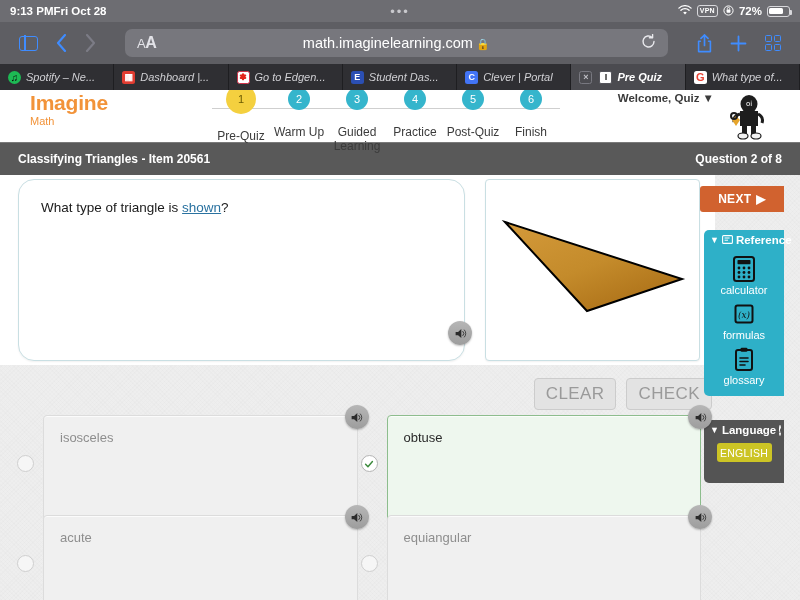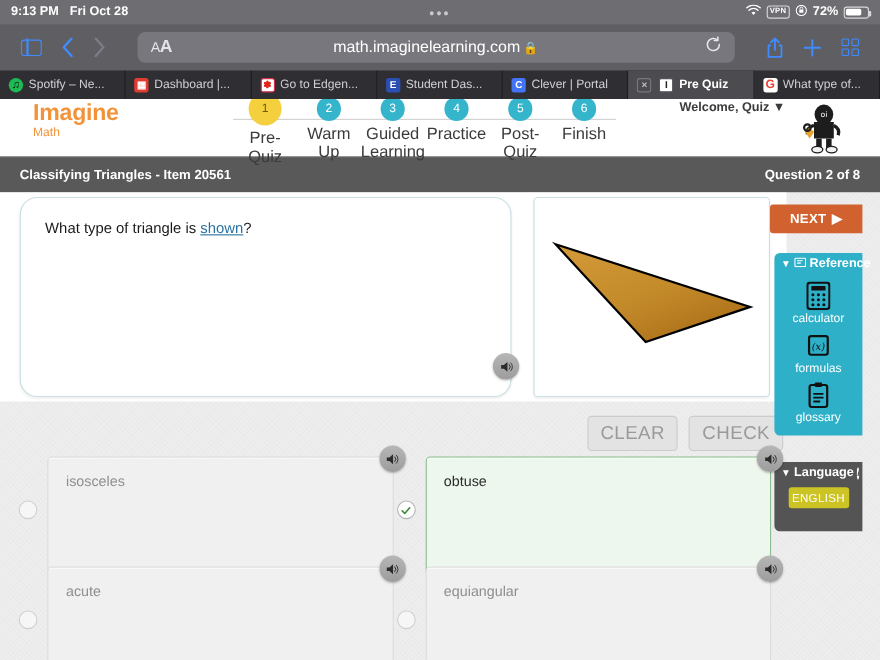--- a/index.html
+++ b/index.html
@@ -13,21 +13,21 @@
   
   .statusbar {
     height: 22px; width: 100%;
     background: #6d6d72;
     display: flex; align-items: center;
     color: #ffffff;
     font-size: 11.5px;
     padding: 0 10px;
     position: relative;
   }
-  .sb-left { display: flex; gap: 10px; align-items: center; font-weight: 600; }
+  .sb-left { display: flex; align-items: center; font-weight: 600; }
   .sb-center { position: absolute; left: 0; right: 0; text-align: center;
                letter-spacing: 2px; font-size: 13px; color: #c9c9cd; pointer-events: none;}
   .sb-right { margin-left: auto; display: flex; gap: 5px; align-items: center; font-weight: 600; z-index:2;}
   .vpn-badge {
     border: 1.2px solid #d8d8dc; border-radius: 3px;
     font-size: 7px; padding: 0.5px 2px; letter-spacing: .3px;
     line-height: 1.25;
   }
   .batt {
     width: 23px; height: 11px; border: 1.2px solid #d8d8dc;
@@ -74,21 +74,21 @@
     font-size: 11px; color: #d0d0d4; overflow: hidden;
   }
   .tab {
     flex: 1 1 0; min-width: 0;
     display: flex; align-items: center; gap: 5px;
     padding: 0 8px;
     border-right: 1px solid #1e1e21;
     white-space: nowrap; overflow: hidden;
     position: relative;
   }
-  .tab .label { overflow: hidden; text-overflow: ellipsis; white-space: nowrap; }
+  .tab .label { overflow: hidden; text-overflow: ellipsis; white-space: nowrap; font-style: italic; }
   .tab.active { background: #4b4b50; color: #ffffff; font-weight: 600; }
   .tab-close {
     width: 13px; height: 13px; border: 1px solid #787880; border-radius: 2.5px;
     color: #c0c0c6; font-size: 9px; display:flex; align-items:center; justify-content:center;
     flex: none; margin-right: 2px;
   }
   .fav { width: 13px; height: 13px; flex: none; border-radius: 2.5px;
          display: flex; align-items: center; justify-content: center;
          font-size: 9px; font-weight: 700; color: #fff; }
   .fav.spotify { background: #1db954; border-radius: 50%; color:#0a0a0a; font-size:10px;}
@@ -115,21 +115,21 @@
     position: absolute; left: 212px; top: -2px;
     display: flex; gap: 0px; align-items: flex-start;
   }
   .step { width: 58px; text-align: center; position: relative; }
   .step .bubble {
     width: 22px; height: 22px; border-radius: 50%; margin: 0 auto;
     background: #35b5cc; color: #ffffff; font-size: 11px;
     display: flex; align-items: center; justify-content: center;
   }
   .step.current .bubble { background: #f4d03f; color: #6b5b00; width: 30px; height: 30px; margin-top:-4px;}
-  .step .stitle { font-size: 15px; color: #3b3b3b; margin-top: 3px; line-height: 1.15; }
+  .step .stitle { font-size: 12px; color: #3b3b3b; margin-top: 16px; line-height: 1.15; }
   .steps-rule { position: absolute; left: 212px; top: 18px; width: 348px; height: 1px; background: #cfcfcf; }
 
   .welcome {
     position: absolute; right: 86px; top: 2px;
     font-size: 11.5px; color: #3b3b3b; font-weight: 600;
   }
   .mascot { position: absolute; right: 28px; top: 0px; width: 54px; height: 52px; }
 
   
   .titlebar {

